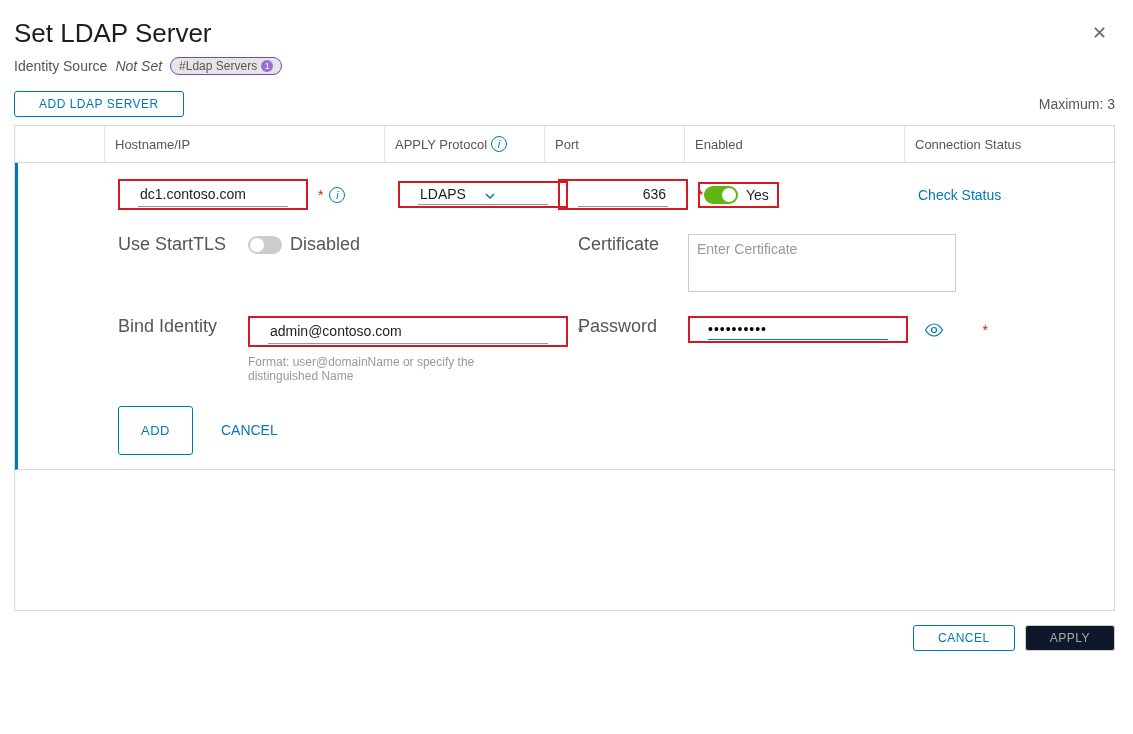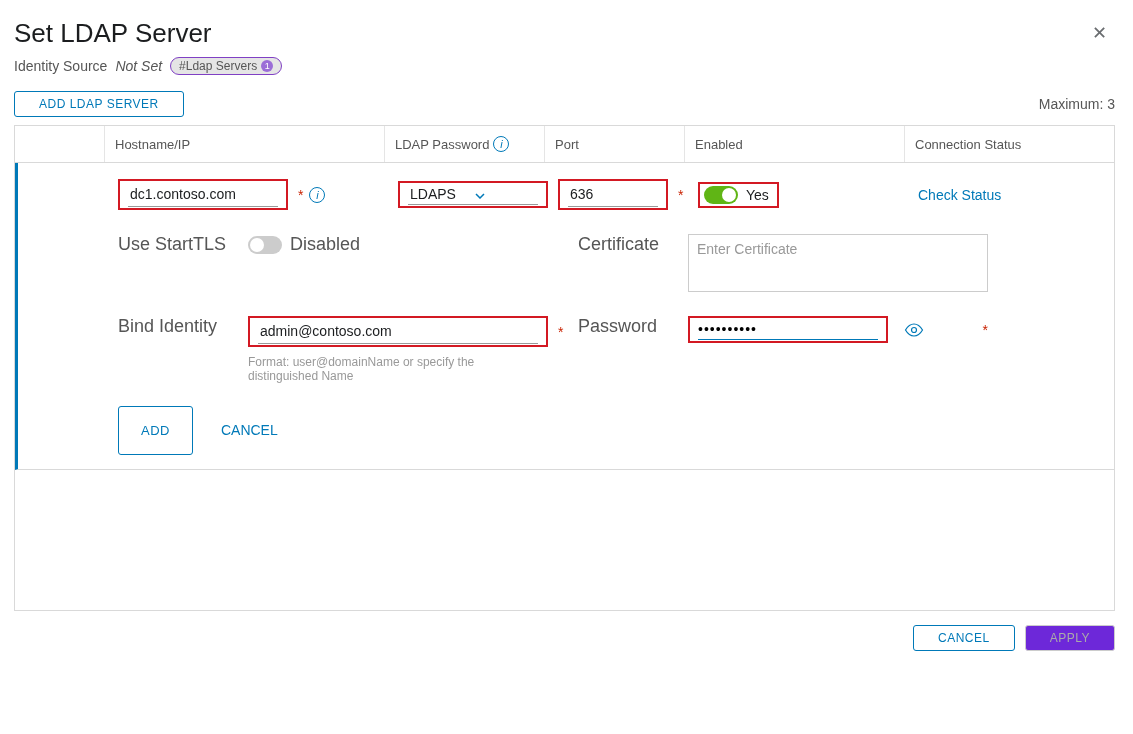--- a/index.html
+++ b/index.html
@@ -26,21 +26,21 @@
       background: #9b6dd7; color: #fff; font-size: 9px; line-height: 12px; text-align: center;
     }
     .toolbar { margin-top: 16px; display: flex; align-items: center; justify-content: space-between; }
     .btn {
       border: 1px solid #0079b8; color: #0079b8; background: #fff;
       padding: 5px 24px; font-size: 12px; letter-spacing: 0.5px;
       cursor: pointer; border-radius: 3px;
     }
     .btn-small { padding: 16px 22px; font-size: 13px; }
     .btn-ghost { border: none; background: transparent; color: #0079b8; font-size: 14px; padding: 4px 8px; cursor: pointer; }
-    .btn-disabled { border: 1px solid #ccc; color: #aaa; background: #6d28d9; cursor: not-allowed; }
+    .btn-disabled { border: 1px solid #ccc; color: #aaa; background: #0f172a; cursor: not-allowed; }
     .max-label { color: #565656; font-size: 14px; margin-left: 24px; }
     .grid-wrap {
       border: 1px solid #d9d9d9;
       margin-top: 8px;
       height: 486px;
       display: flex; flex-direction: column;
     }
     .grid-header {
       display: grid;
       grid-template-columns: 90px 280px 160px 140px 220px 200px;
@@ -64,21 +64,21 @@
       display: grid;
       grid-template-columns: 90px 280px 160px 140px 220px 200px;
       align-items: center;
     }
     .cell { padding: 4px 10px; display: flex; align-items: center; gap: 6px; }
     .inp {
       border: none; border-bottom: 1px solid #999;
       padding: 4px 2px; font-size: 14px; color: #1b1d1f;
       width: 150px; background: transparent;
     }
-    .inp-port { width: 90px; }
+    .inp-port { width: 90px; text-align: right; }
     .req { color: #c92100; font-size: 14px; margin-left: 4px; }
     .info-icon {
       display: inline-flex; width: 16px; height: 16px; border: 1px solid #0079b8;
       border-radius: 50%; color: #0079b8; font-size: 11px;
       align-items: center; justify-content: center; font-style: italic;
     }
     .select-wrap {
       position: relative; display: flex; align-items: center;
       border-bottom: 1px solid #999; width: 130px; padding: 2px 0;
     }
@@ -98,34 +98,34 @@
     .toggle-off .knob { left: 2px; right: auto; }
     .link { color: #0079b8; cursor: pointer; font-size: 14px; }
     .row-line2, .row-line3, .row-actions {
       display: grid;
       grid-template-columns: 90px 130px 330px 110px 320px;
       align-items: flex-start;
       margin-top: 16px;
     }
     .label { color: #565656; font-size: 18px; }
     .cert-area {
-      border: 1px solid #ccc; width: 300px; height: 58px;
+      border: 1px solid #ccc; width: 268px; height: 58px;
       padding: 6px 8px; font-size: 14px; color: #999;
     }
     .bind-input { width: 280px; }
     .helper { font-size: 12px; color: #999; margin-top: 2px; max-width: 280px; line-height: 1.2; }
     .pw-wrap { display: flex; align-items: center; gap: 0; border-bottom: 1px solid #0079b8; width: 180px; padding: 2px 0; }
     .pw-wrap input { border: none; outline: none; width: 100%; font-size: 14px; letter-spacing: 1px; }
     .eye-icon { color: #0079b8; margin-left: 10px; cursor: pointer; display: inline-flex; }
     .row-actions { margin-top: 18px; grid-template-columns: 90px auto; }
     .row-actions .actions { display: flex; gap: 20px; align-items: center; padding-left: 10px; }
     .footer {
       margin-top: 14px; display: flex; justify-content: flex-end; gap: 10px;
     }
-    .hlbox { border: 2px solid #d31923; padding: 1px 8px; display: inline-flex; align-items: center; }
+    .hlbox { border: 2px solid #d31923; padding: 1px 18px; display: inline-flex; align-items: center; }
   </style>
 </head>
 <body>
 
 <div class="header">
   <div class="title">Set LDAP Server</div>
   <div class="close-icon">✕</div>
 </div>
 
 <div class="subtitle">
@@ -140,21 +140,21 @@
 <div class="toolbar">
   <button class="btn">ADD LDAP SERVER</button>
   <span class="max-label">Maximum: 3</span>
 </div>
 
 <div class="grid-wrap">
   <div class="grid-header">
     <div></div>
     <div>Hostname/IP</div>
     <div>
-      <span>LDAP Password</span>
+      <span>APPLY Protocol</span>
       <span class="info-icon">i</span>
     </div>
     <div>Port</div>
     <div>Enabled</div>
     <div>Connection Status</div>
   </div>
 
   <div class="grid-body">
     <div class="row-edit">
 

